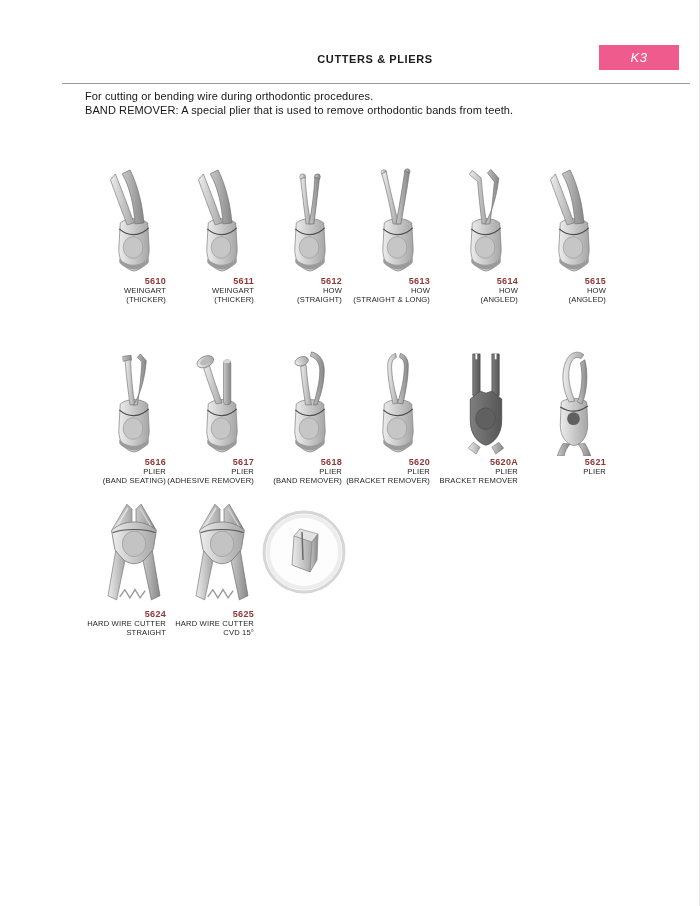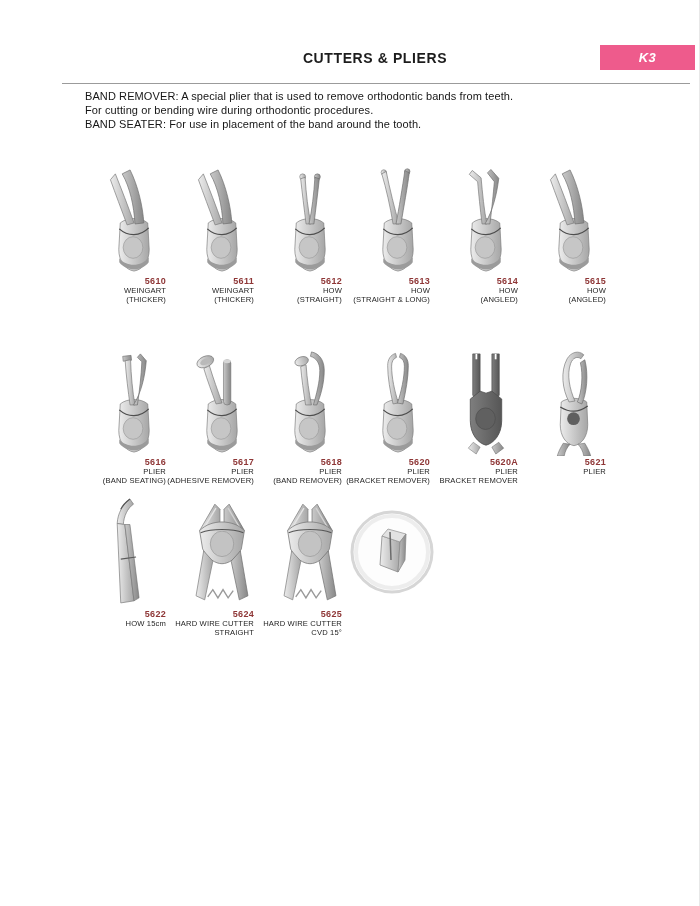--- a/index.html
+++ b/index.html
@@ -5,26 +5,26 @@
   html,body{margin:0;padding:0;}
   body{
     width:700px;height:906px;
     background:#ffffff;
     font-family:"Liberation Sans", sans-serif;
     position:relative;
     overflow:hidden;
   }
   .page{position:absolute;inset:0;background:#fff;border-right:1px solid #e8e8e8;}
   .title-wrap{position:absolute;left:60px;top:49px;width:630px;text-align:center;}
-  .title{font-size:14px;font-weight:700;letter-spacing:0.6px;color:#1c1c1c;}
+  .title{font-size:11px;font-weight:700;letter-spacing:0.6px;color:#1c1c1c;}
   .tab{
-    position:absolute;top:45px;right:4px;width:95px;height:25px;
+    position:absolute;top:45px;right:20px;width:80px;height:25px;
     background:#ee5b8c;color:#ffffff;
     display:flex;align-items:center;justify-content:center;
-    font-size:13px;font-weight:700;font-style:italic;letter-spacing:0.5px;
+    font-size:13px;font-weight:400;font-style:italic;letter-spacing:0.5px;
   }
   .rule{position:absolute;top:83px;left:62px;width:628px;height:1.2px;background:#9b9b9b;}
   .intro{position:absolute;top:90px;left:85px;font-size:11px;line-height:13.9px;color:#161616;letter-spacing:0.1px;}
   .row{position:absolute;left:78px;display:flex;}
   #row1{top:167px;}
   #row2{top:348px;}
   #row3{top:496px;}
   .cell{width:88px;display:flex;flex-direction:column;align-items:flex-end;}
   .photo{width:64px;height:108px;display:block;}
   #row3 .photo{height:112px;}
@@ -175,23 +175,22 @@
 
 <div class="page">
 
   <div class="title-wrap">
     <span class="title">CUTTERS &amp; PLIERS</span>
   </div>
   <div class="tab">K3</div>
   <div class="rule"></div>
 
   <div class="intro">
+    <div>For cutting or bending wire during orthodontic procedures.</div>
     <div>BAND REMOVER: A special plier that is used to remove orthodontic bands from teeth.</div>
-    <div>For cutting or bending wire during orthodontic procedures.</div>
-    <div>BAND SEATER: For use in placement of the band around the tooth.</div>
   </div>
 
   <div class="row" id="row1">
     <div class="cell">
       <svg class="photo" viewBox="0 0 60 110">
           <use href="#sym-weingart" xlink:href="#sym-weingart"></use>
         </svg>
       <div class="code">5610</div>
       <div class="pname">WEINGART</div>
       <div class="pname">(THICKER)</div>
@@ -283,28 +282,20 @@
       <svg class="photo" viewBox="0 0 60 110">
           <use href="#sym-plier5621" xlink:href="#sym-plier5621"></use>
         </svg>
       <div class="code">5621</div>
       <div class="pname">PLIER</div>
       <div class="pname"></div>
     </div>
   </div>
 
   <div class="row" id="row3">
-    <div class="cell">
-      <svg class="photo" viewBox="0 0 60 110">
-          <use href="#sym-how15" xlink:href="#sym-how15"></use>
-        </svg>
-      <div class="code">5622</div>
-      <div class="pname">HOW 15cm</div>
-      <div class="pname"></div>
-    </div>
     <div class="cell">
       <svg class="photo" viewBox="0 0 60 110">
           <use href="#sym-cutter" xlink:href="#sym-cutter"></use>
         </svg>
       <div class="code">5624</div>
       <div class="pname">HARD WIRE CUTTER</div>
       <div class="pname">STRAIGHT</div>
     </div>
     <div class="cell">
       <svg class="photo" viewBox="0 0 60 110">

